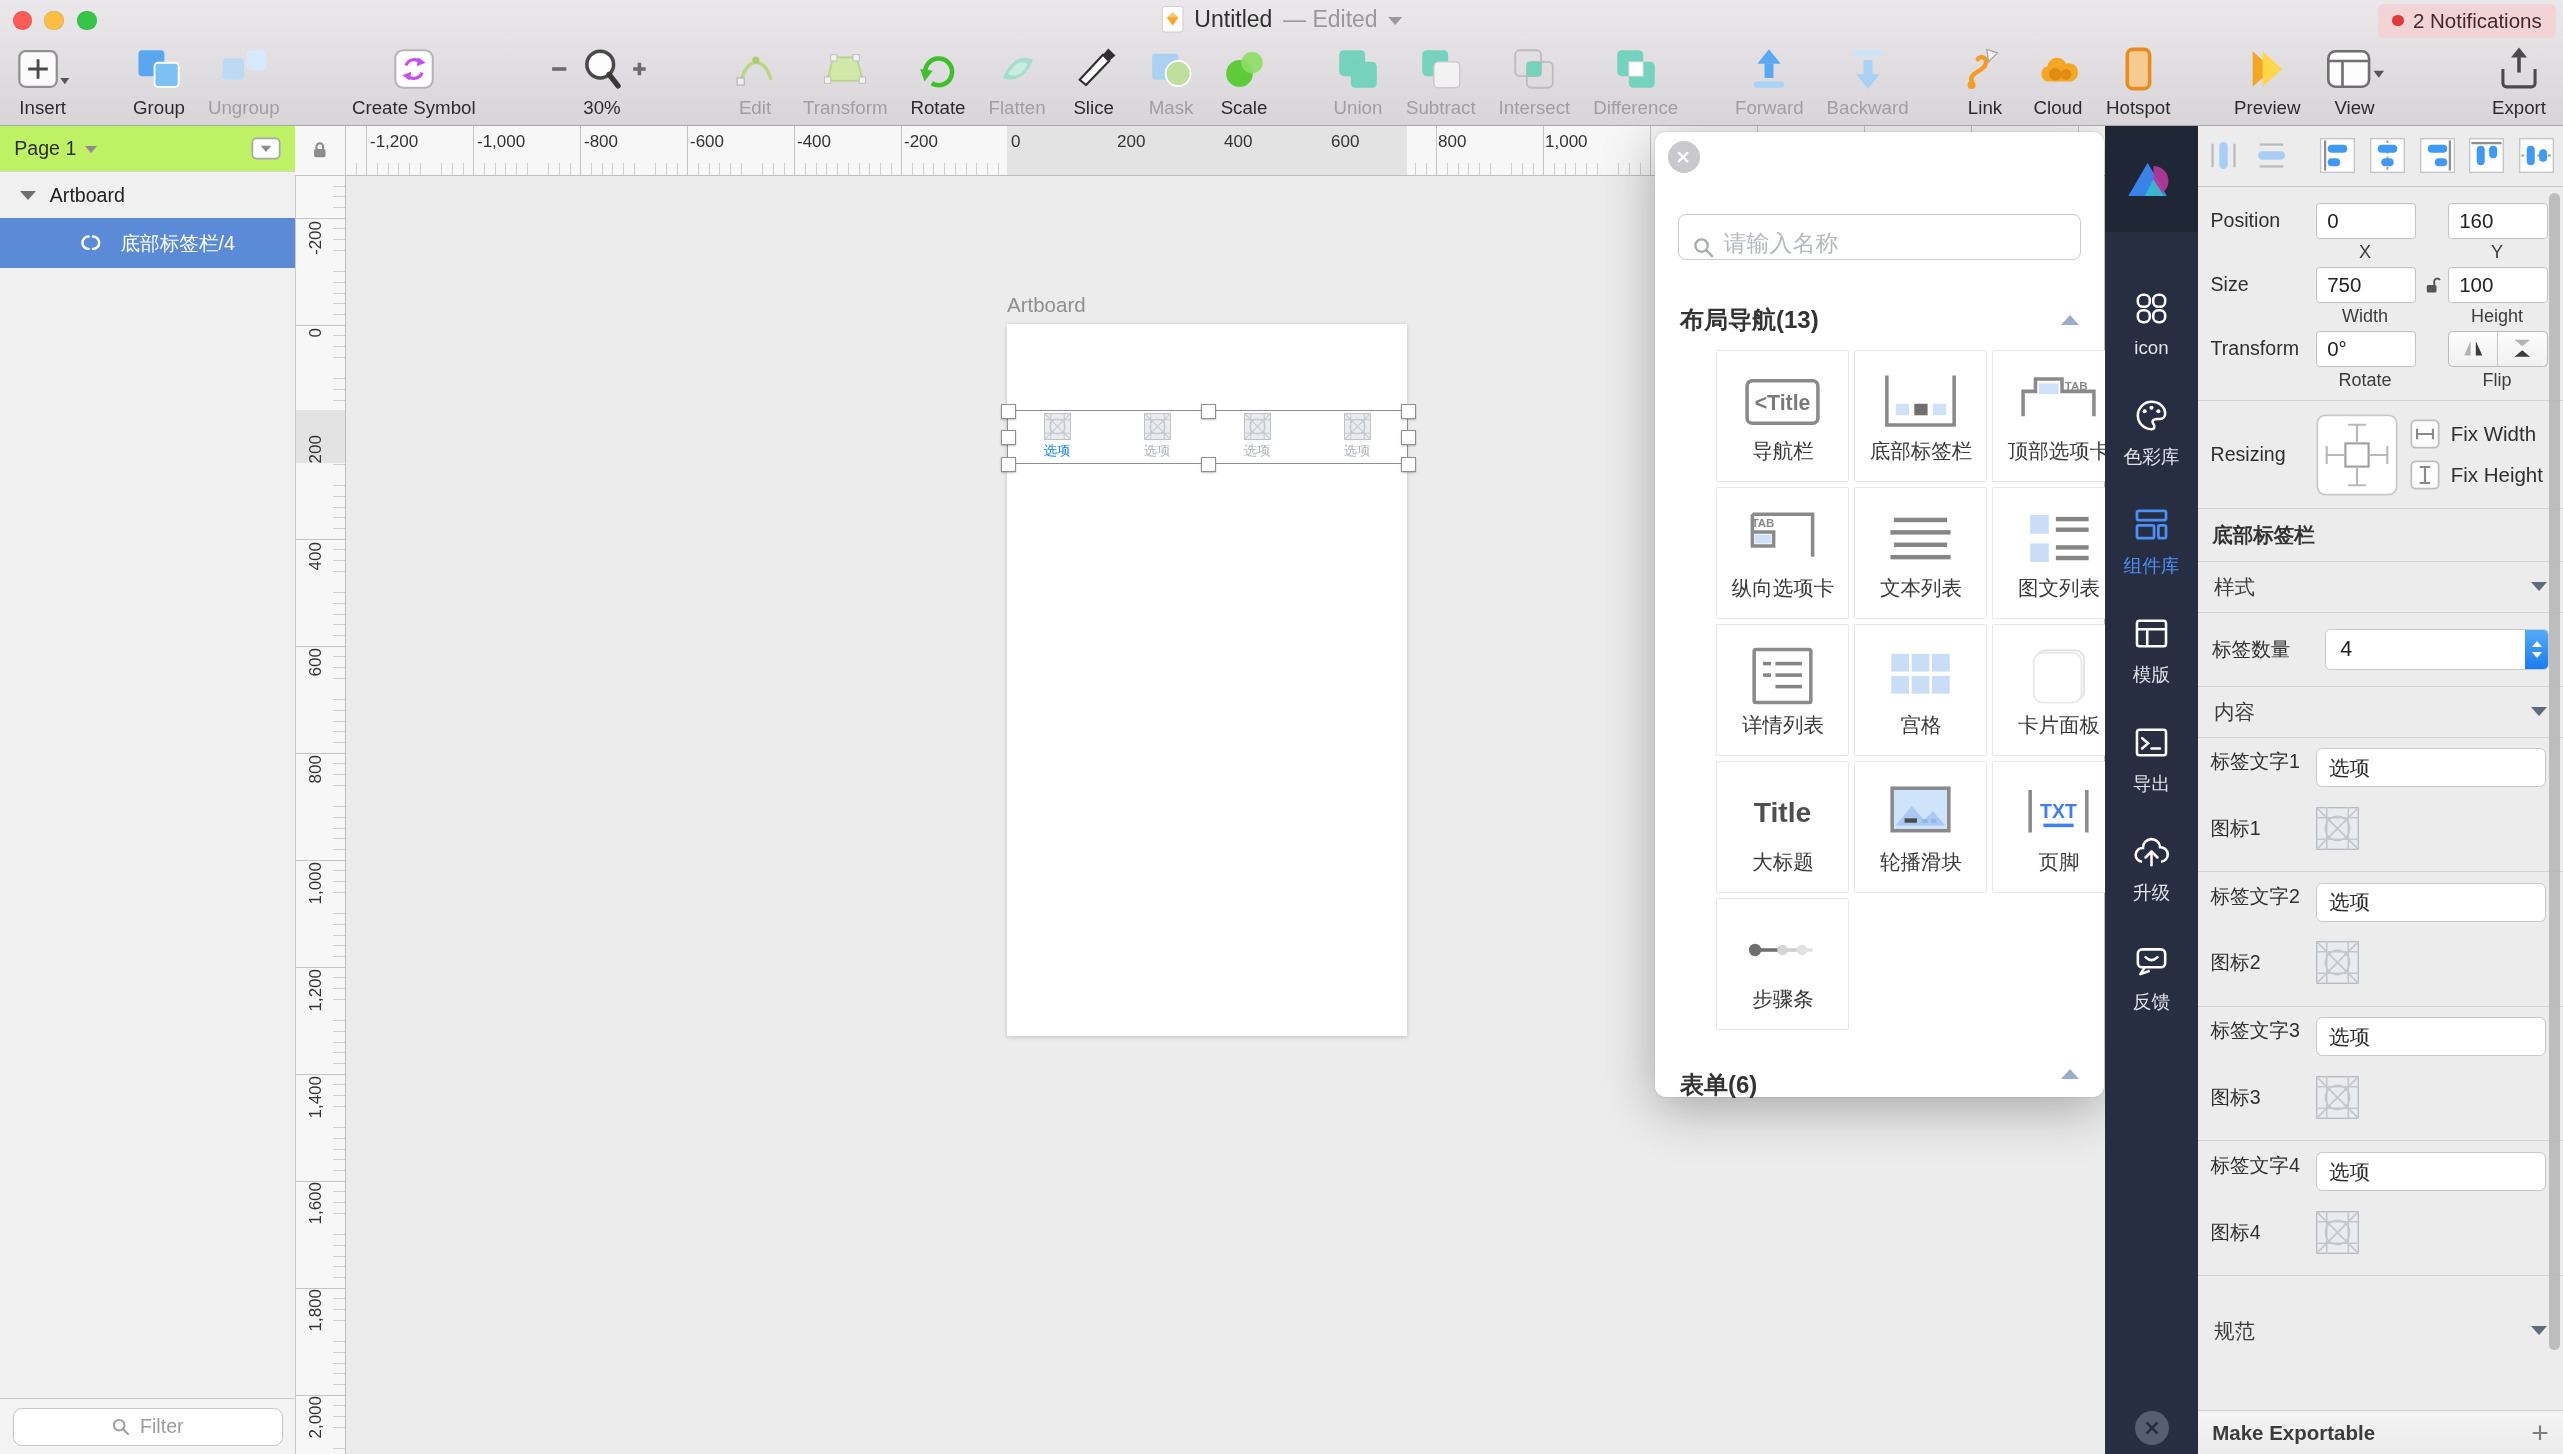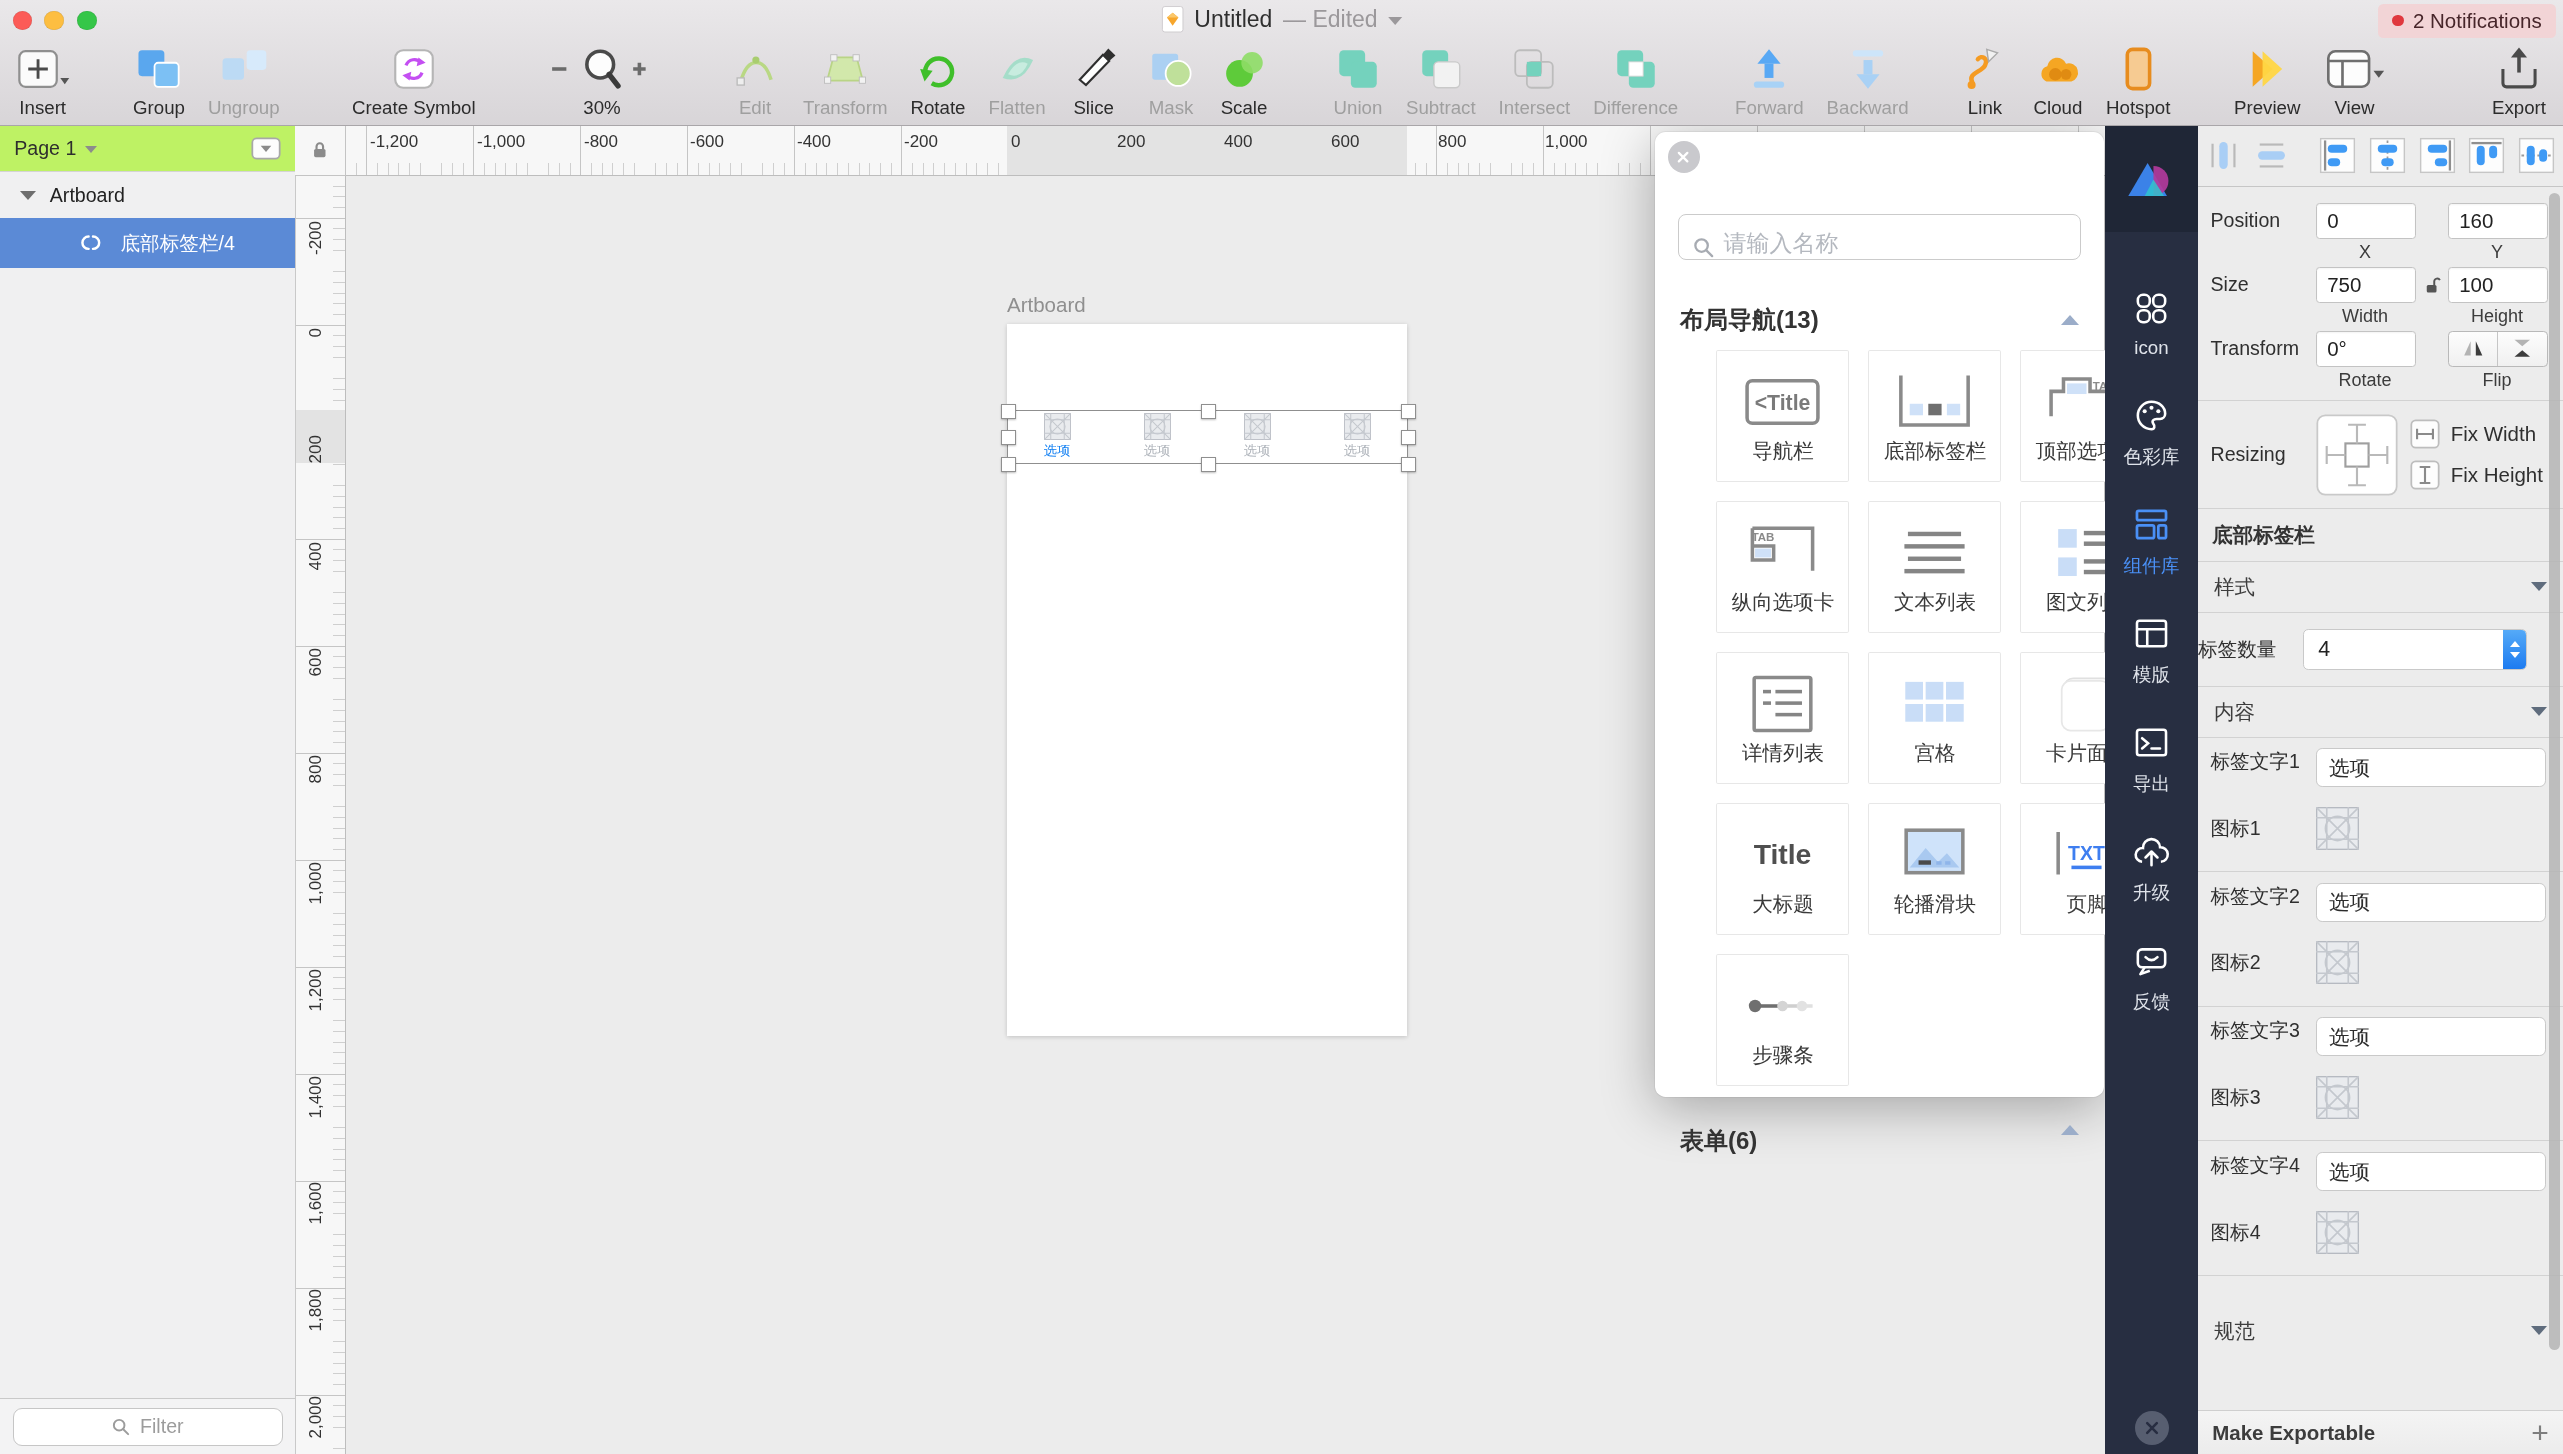--- a/index.html
+++ b/index.html
@@ -64,21 +64,21 @@
   .selline{position:absolute;background:#8f8f8f;}
   .handle{position:absolute;width:12.5px;height:12.5px;background:#fff;border:0.9px solid #8f8f8f;box-shadow:0 0.9px 1.8px rgba(0,0,0,.25);}
   
   .cpanel{position:absolute;left:1655px;top:132px;width:449px;height:965px;background:#fff;border-radius:10.7px;z-index:25;
     box-shadow:0 10.7px 53px rgba(0,0,0,.30),0 0 0 0.9px rgba(0,0,0,.05);}
   .cpanel-close{position:absolute;left:12.5px;top:9px;width:32px;height:32px;border-radius:50%;background:#c9c9cd;color:#fff;display:flex;align-items:center;justify-content:center;}
   .searchbox{margin:82px 23px 0 23px;height:44px;border:1.8px solid #cbcbcb;border-radius:8px;display:flex;align-items:flex-end;gap:9px;padding:0 12.5px;color:#b4b8bf;font-size:23px;}
   .shead1{display:flex;align-items:center;justify-content:space-between;margin:44px 25px 14.2px 25px;}
   .shead1 .t{font-size:24px;font-weight:bold;color:#333;}
   .up-tri{width:0;height:0;border-left:9px solid transparent;border-right:9px solid transparent;border-bottom:10.7px solid #9badc9;}
-  .cardgrid{margin:0 21.4px;display:grid;grid-template-columns:repeat(3,133px);gap:19px;padding-left:40px;}
+  .cardgrid{margin:0 21.4px;display:grid;grid-template-columns:repeat(3,133px);gap:5px;padding-left:40px;}
   .card{height:130px;border:0.9px solid #e7e7e7;background:#fff;display:flex;flex-direction:column;align-items:center;justify-content:center;border-radius:1.8px;}
   .card .cicon{height:69px;display:flex;align-items:center;}
   .card .clab{font-size:20.5px;color:#3a3a3a;margin-top:0px;}
   .shead2{display:flex;align-items:flex-start;justify-content:space-between;margin:39px 25px 0 25px;}
   .shead2 .t{font-size:24px;font-weight:bold;color:#333;}
   
   .dock{position:absolute;left:2105px;top:125px;bottom:0;width:93px;background:var(--dock-bg);z-index:26;}
   .dock-logo{height:107px;background:var(--dock-band);display:flex;align-items:center;justify-content:center;}
   .dock-items{display:flex;flex-direction:column;padding-top:37px;}
   .ditem{height:109px;display:flex;flex-direction:column;align-items:center;justify-content:center;gap:8px;font-size:18.7px;color:#dfe3ea;}
@@ -99,21 +99,21 @@
   .flipctl{width:100px;height:36px;border:0.9px solid #b9b9b9;border-radius:4.4px;background:linear-gradient(#fdfdfd,#f0f0f0);display:flex;box-sizing:border-box;}
   .flipctl .half{flex:1;display:flex;align-items:center;justify-content:center;}
   .flipctl .half:first-child{border-right:0.9px solid #c6c6c6;}
   .hsep{height:0.9px;background:#d2d2d2;}
   .resz{display:flex;align-items:center;padding:12.5px 0 12.5px 12.5px;}
   .resz .opts{margin-left:12.5px;display:flex;flex-direction:column;gap:10.7px;}
   .opt{display:flex;align-items:center;gap:10.7px;font-size:20.5px;color:#2f2f2f;white-space:nowrap;}
   .comp-title{height:52px;display:flex;align-items:center;padding-left:14.2px;font-size:20.5px;font-weight:bold;color:#333;}
   .shead{height:50px;display:flex;align-items:center;justify-content:space-between;padding:0 16px;font-size:20.5px;color:#3d3d3d;}
   .dn-tri{width:0;height:0;border-left:8px solid transparent;border-right:8px solid transparent;border-top:9.8px solid #5f6c7d;}
-  .countrow{padding:16px 0;}
+  .countrow{padding:16px 14px;justify-content:space-between;}
   .numfield{position:relative;width:224px;height:41px;background:#fff;border:0.9px solid #c9c9c9;border-radius:5.3px;box-sizing:border-box;}
   .numfield .val{position:absolute;left:14.2px;top:0;line-height:39px;font-size:21.4px;color:#222;}
   .stepper{position:absolute;right:0;top:0;bottom:0;width:23px;background:linear-gradient(#55aaf8,#1d7bf0);border-radius:0 4.4px 4.4px 0;display:flex;flex-direction:column;align-items:center;justify-content:center;gap:4.4px;}
   .stepper i{width:0;height:0;border-left:5.3px solid transparent;border-right:5.3px solid transparent;}
   .stepper .u{border-bottom:6.2px solid #fff;}
   .stepper .d{border-top:6.2px solid #fff;}
   .fblock{padding:10.7px 0 9px 0;}
   .frow{display:flex;align-items:flex-start;padding-left:12.5px;height:46px;}
   .opt-input{width:230px;height:39px;background:#fff;border:0.9px solid #c9c9c9;border-radius:6.2px;font-size:20.5px;color:#2c2c2c;display:flex;align-items:center;padding-left:12.5px;box-sizing:border-box;}
   .ficonrow{display:flex;align-items:center;padding-left:12.5px;height:68px;}

